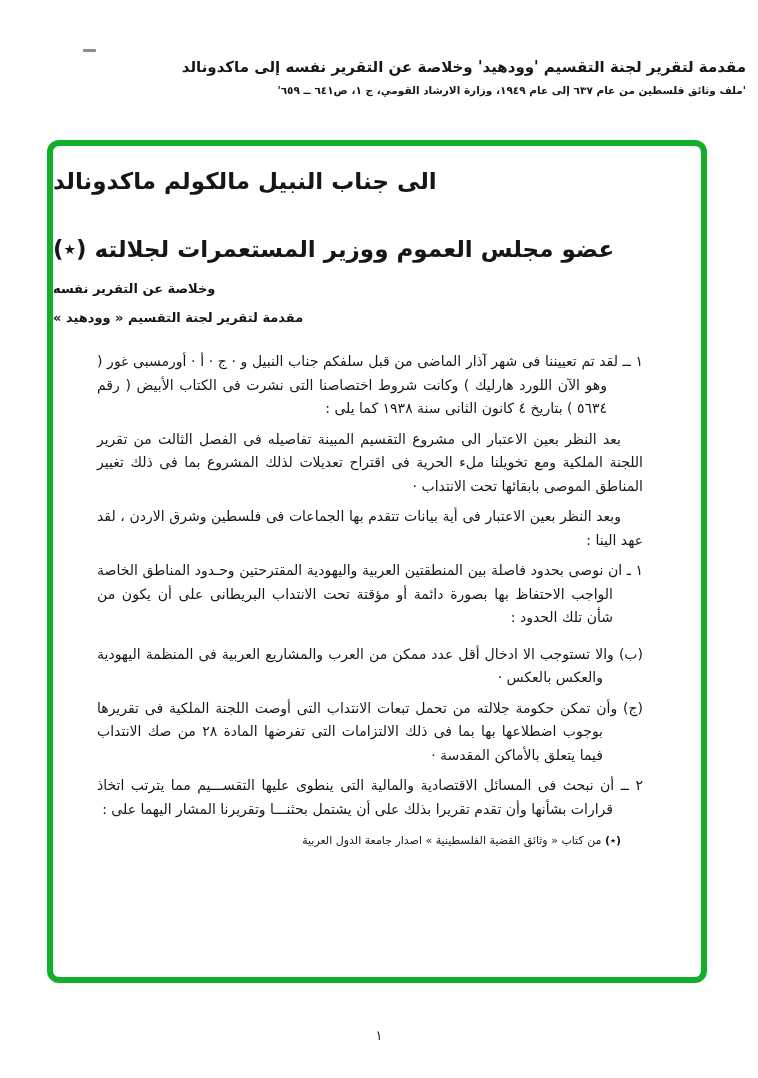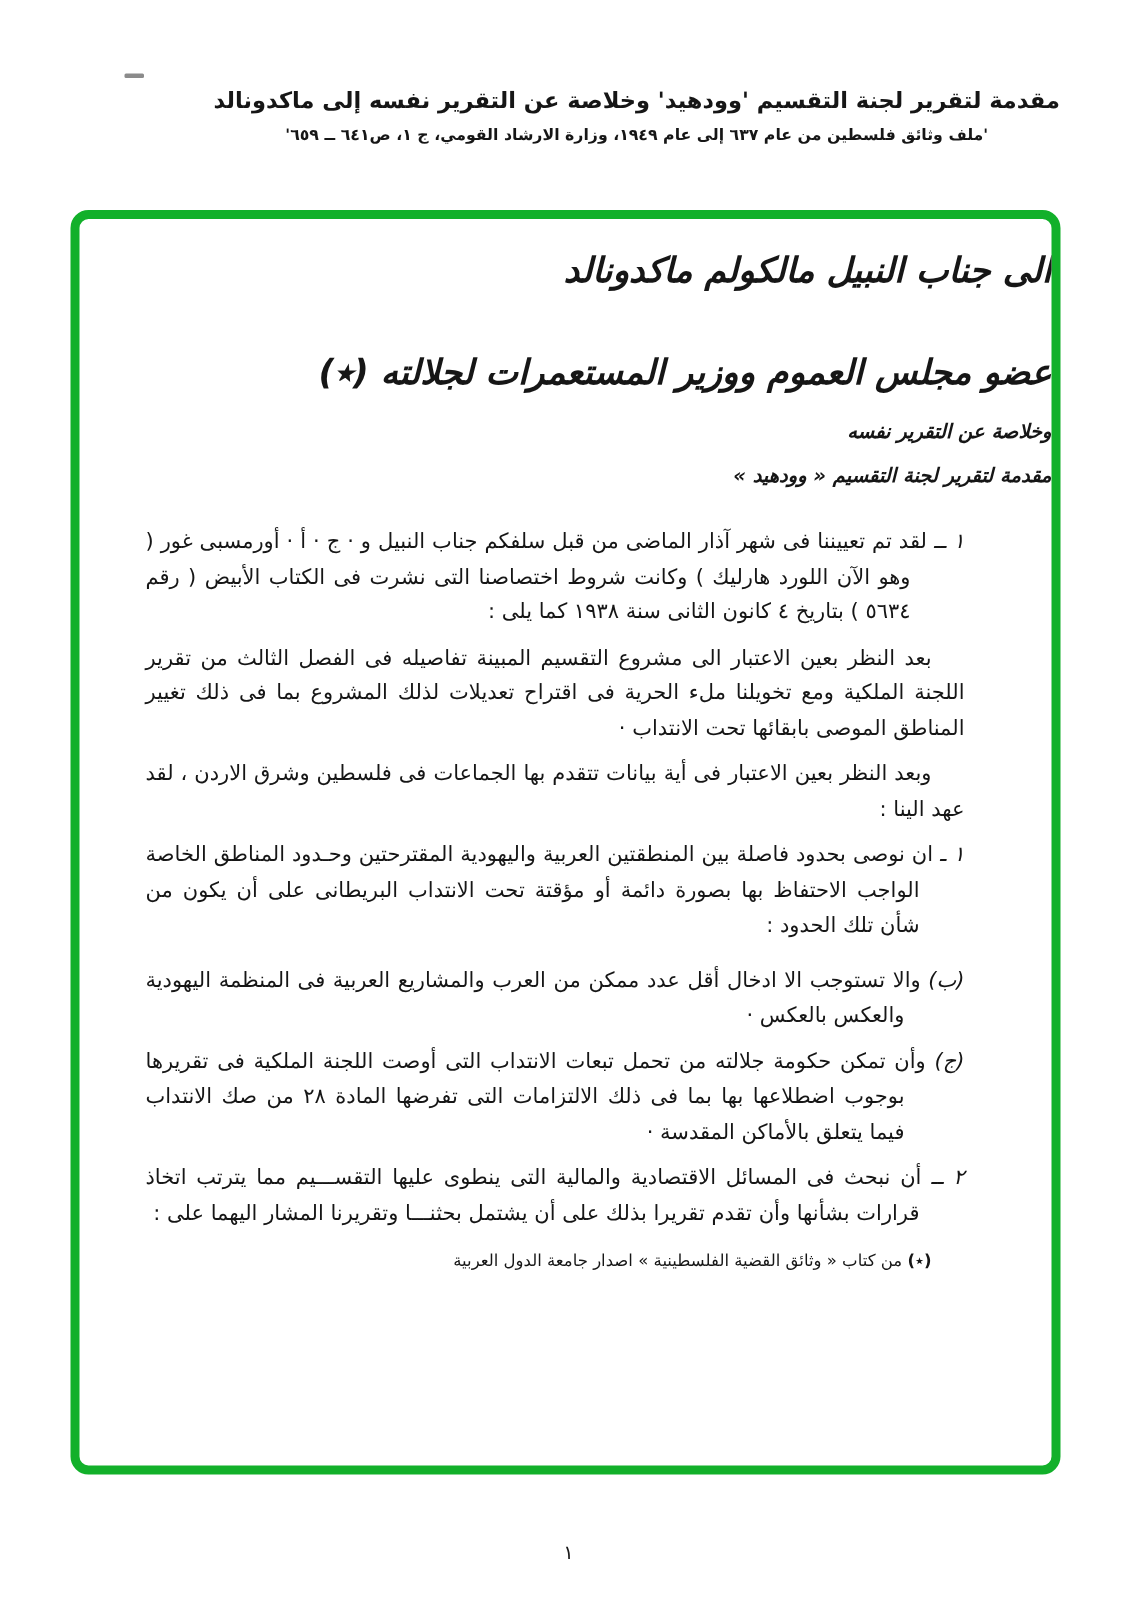--- a/index.html
+++ b/index.html
@@ -20,22 +20,21 @@
     position: absolute;
     left: 83px; top: 49px;
     width: 13px; height: 3px;
     background: #8b8b8b;
     border-radius: 1px;
   }
 
   
   .header {
     position: absolute;
-    left: 92px; right: 1px; top: 54px;
-    text-align: center;
+    left: 92px; right: 12px; top: 54px;
     direction: rtl;
   }
   .header .h-line1 {
     font-size: 15px;
     font-weight: bold;
     line-height: 26px;
     letter-spacing: 0;
   }
   .header .h-line2 {
     font-size: 10.5px;
@@ -49,23 +48,22 @@
     left: 47px; top: 140px;
     width: 660px; height: 843px;
     border: 6px solid #12b02a;
     border-radius: 12px;
     background: #ffffff;
     overflow: hidden;
   }
 
   .titles {
     padding-top: 18px;
-    text-align: right;
+    text-align: left;
     direction: rtl;
-    font-style: italic;
   }
   .title-main {
     font-size: 23px;
     font-weight: bold;
     line-height: 34px;
   }
   .title-main.second { line-height: 38px; margin-top: 32px; }
   .subtitle {
     font-size: 13px;
     font-weight: bold;
@@ -79,21 +77,21 @@
     font-size: 14px;
     line-height: 23.5px;
     text-align: justify;
   }
   .para { margin-bottom: 7px; }
   .p-num   { padding-right: 36px; text-indent: -36px; } 
   .p-plain { text-indent: 22px; }                       
   .p-item  { padding-right: 30px; text-indent: -30px; }
   .p-sub   { padding-right: 40px; text-indent: -40px; }
   .mt-lg   { margin-top: 13px; }
-  .marker  { white-space: nowrap; font-style: italic; }
+  .marker  { white-space: nowrap; }
 
   .footnote {
     margin-top: 12px;
     padding-left: 30px;
     margin-right: 22px;
     font-size: 11px;
     line-height: 16px;
     text-align: right;
     direction: rtl;
   }

